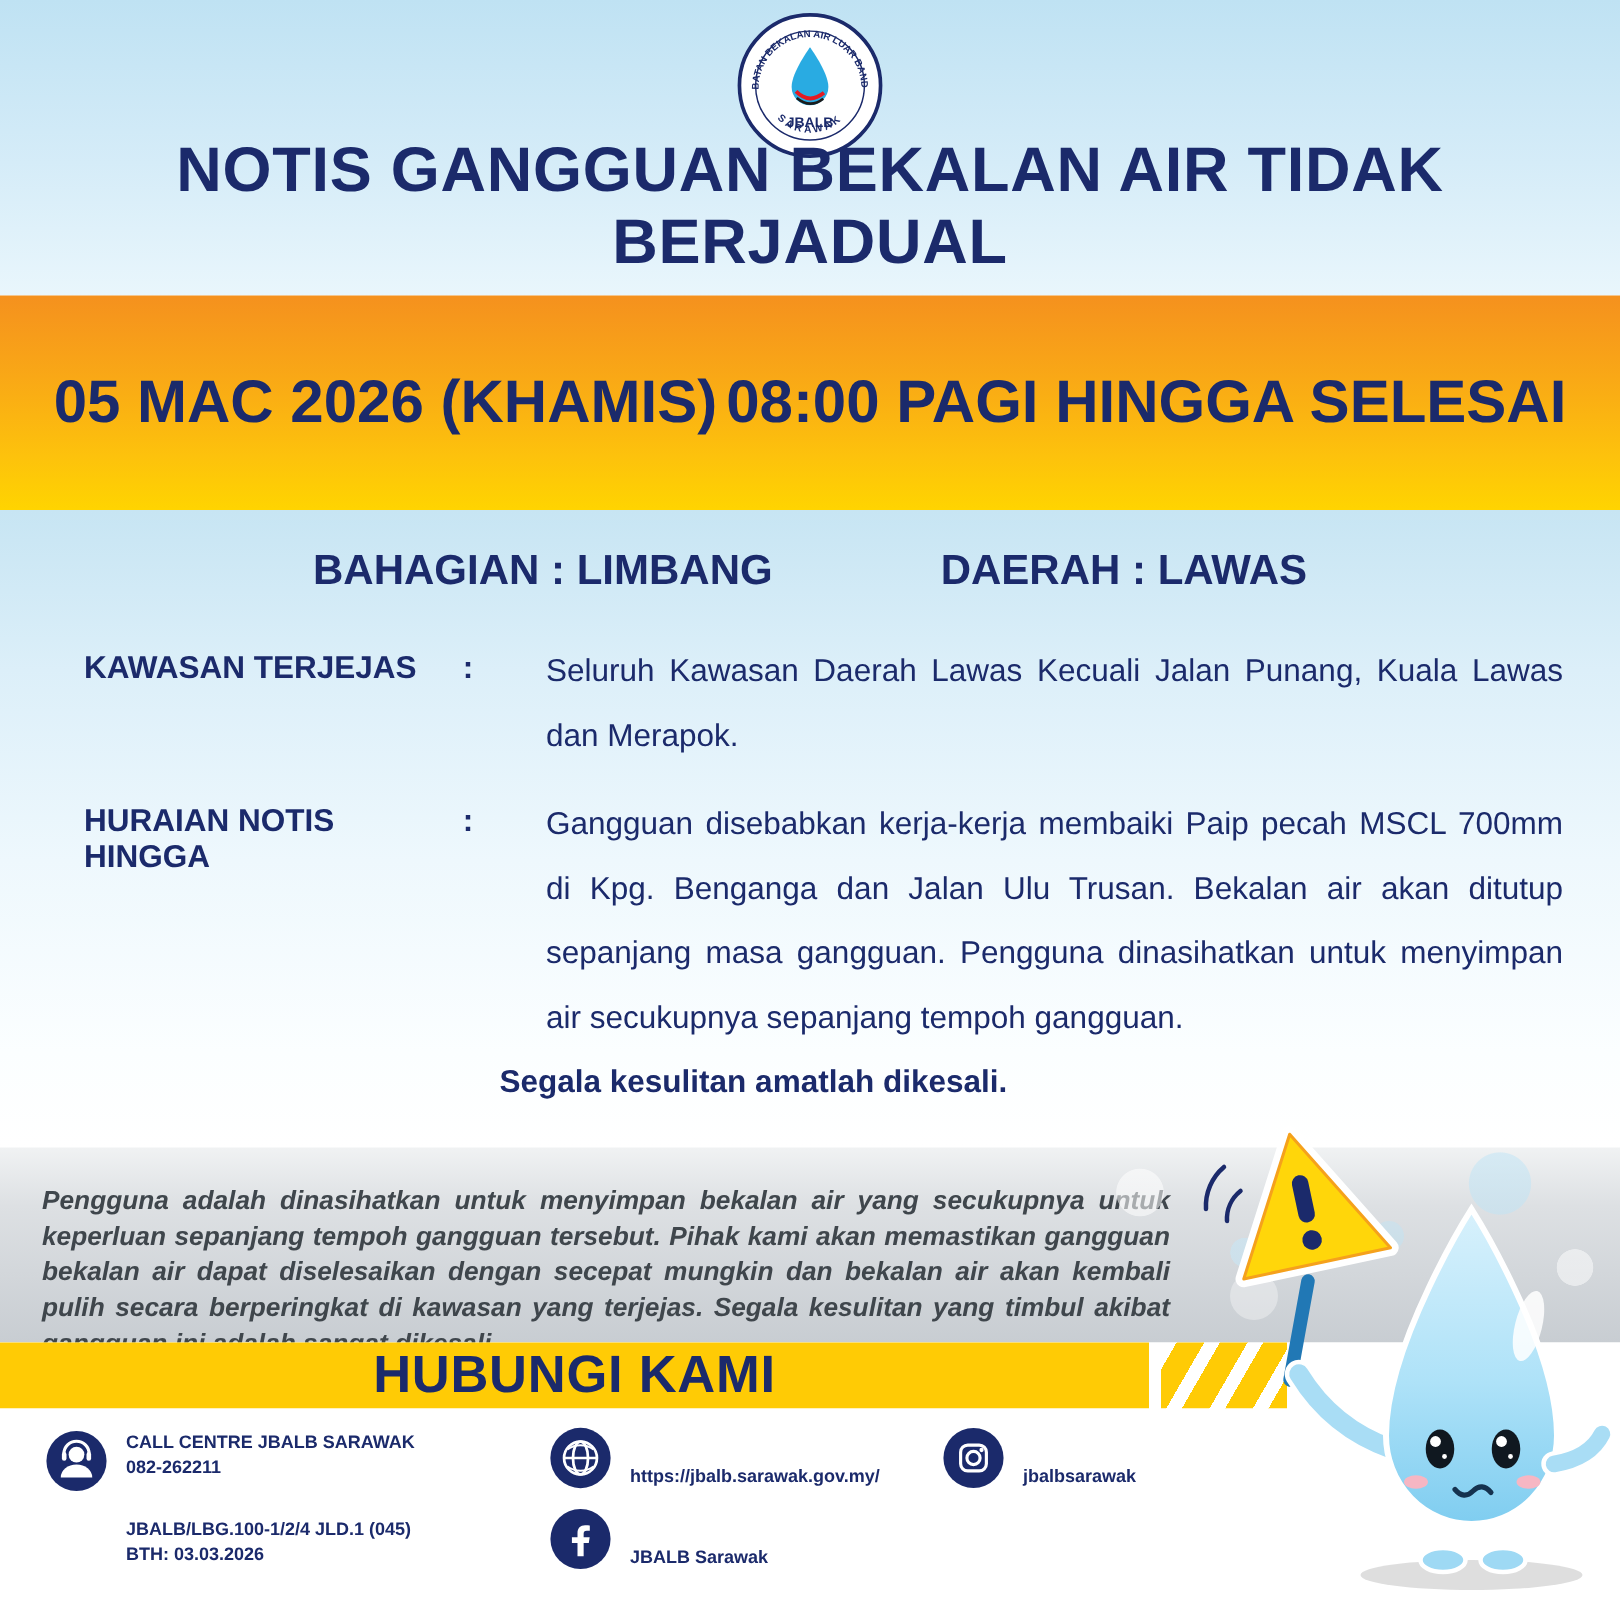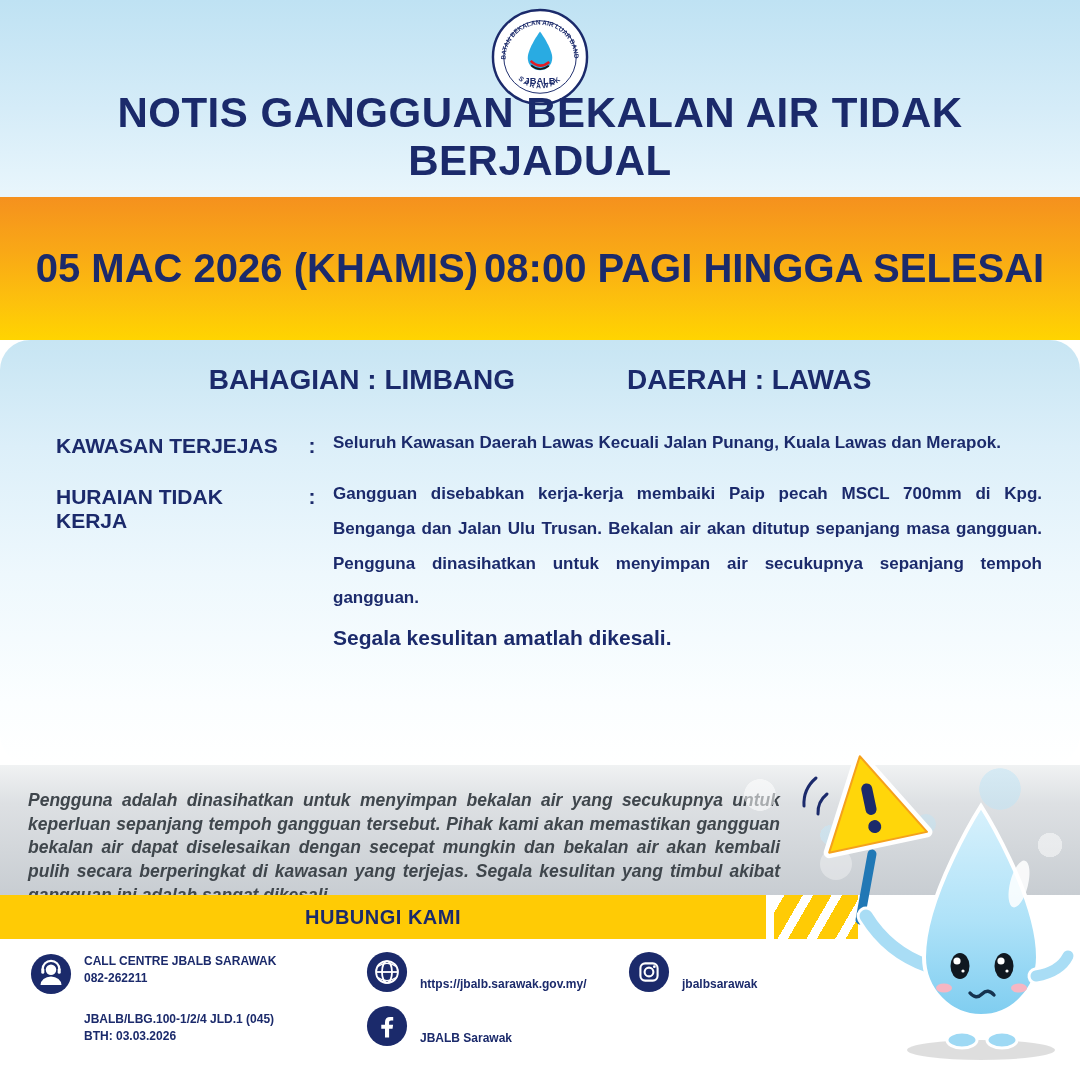--- a/index.html
+++ b/index.html
@@ -23,34 +23,33 @@
   .sec-banner{
     position:absolute; top:197px; left:0; right:0; height:143px;
     background:linear-gradient(180deg,#f5911e 0%,#f9a816 38%,#fdc20c 75%,#ffd400 100%);
     display:flex; flex-direction:row; justify-content:center; align-items:center; gap:6px;
   }
   .banner-line{ font-size:40px; font-weight:bold; color:#1b2a6b; }
   
   .sec-mid{
     position:absolute; top:340px; left:0; right:0; height:425px;
     background:linear-gradient(180deg,#c7e5f3 0%,#dcefF9 25%,#eef8fd 55%,#fbfeff 85%,#ffffff 100%);
-    border-radius:30px;
   }
   .region-row{
     margin-top:24px; display:flex; justify-content:center; gap:112px;
     font-size:28px; font-weight:bold; color:#1b2a6b;
   }
   .rows{ padding:30px 38px 0 56px; }
   .info-row{
     display:grid; grid-template-columns:235px 26px 1fr; column-gap:8px;
     margin-bottom:16px; color:#1b2a6b;
   }
   .info-label,.info-colon{ font-size:21px; font-weight:bold; padding-top:8px; }
   .info-colon{ text-align:center; }
-  .info-value{ font-size:17px; font-weight:bold; line-height:2.05; text-align:justify; }
+  .info-value{ font-size:21px; font-weight:normal; line-height:2.05; text-align:justify;margin-left:31px; }
   .info-value2{ font-size:21px; font-weight:bold; line-height:2.05; text-align:left; }
   
   .sec-splash{
     position:absolute; top:765px; left:0; right:0; height:130px;
     background:linear-gradient(180deg,#f0f2f3 0%,#dde0e3 30%,#c8cdd2 100%);
   }
   .sec-splash::after{
     content:""; position:absolute; inset:0; pointer-events:none;
     background-image:
       radial-gradient(circle 26px at 760px 30px, rgba(255,255,255,.55) 0 60%, transparent 62%),
@@ -64,21 +63,21 @@
     line-height:1.35; text-align:justify;
   }
   
   .sec-contactbar{
     position:absolute; top:895px; left:0; right:0; height:44px; background:#ffffff;
   }
   .bar-yellow{
     position:absolute; left:0; top:0; height:100%; width:766px; background:#ffcb05;
     display:flex; align-items:center; justify-content:center;
   }
-  .bar-title{ font-size:20px; font-weight:bold; color:#1b2a6b; letter-spacing:.5px; }
+  .bar-title{ font-size:35px; font-weight:bold; color:#1b2a6b; letter-spacing:.5px; }
   .bar-stripes{
     position:absolute; left:774px; top:0; height:100%; width:84px;
     background:repeating-linear-gradient(120deg, transparent 0 9px, #ffcb05 9px 25px);
   }
   
   .sec-footer{
     position:absolute; top:939px; left:0; right:0; bottom:0; background:#ffffff;
   }
   .contact-item{ display:flex; gap:12px; align-items:flex-start; }
   .contact-item.center{ align-items:flex-end; }
@@ -129,21 +128,21 @@
       <span>BAHAGIAN : LIMBANG</span>
       <span>DAERAH : LAWAS</span>
     </div>
     <div class="rows">
       <div class="info-row">
         <div class="info-label">KAWASAN TERJEJAS</div>
         <div class="info-colon">:</div>
         <div class="info-value">Seluruh Kawasan Daerah Lawas Kecuali Jalan Punang, Kuala Lawas dan Merapok.</div>
       </div>
       <div class="info-row">
-        <div class="info-label">HURAIAN TIDAK KERJA</div>
+        <div class="info-label">HURAIAN NOTIS HINGGA</div>
         <div class="info-colon">:</div>
         <div>
           <div class="info-value">Gangguan disebabkan kerja-kerja membaiki Paip pecah MSCL 700mm di Kpg. Benganga dan Jalan Ulu Trusan. Bekalan air akan ditutup sepanjang masa gangguan. Pengguna dinasihatkan untuk menyimpan air secukupnya sepanjang tempoh gangguan.</div>
           <div class="info-value2">Segala kesulitan amatlah dikesali.</div>
         </div>
       </div>
     </div>
   </div>
 
   <div class="sec-splash">

